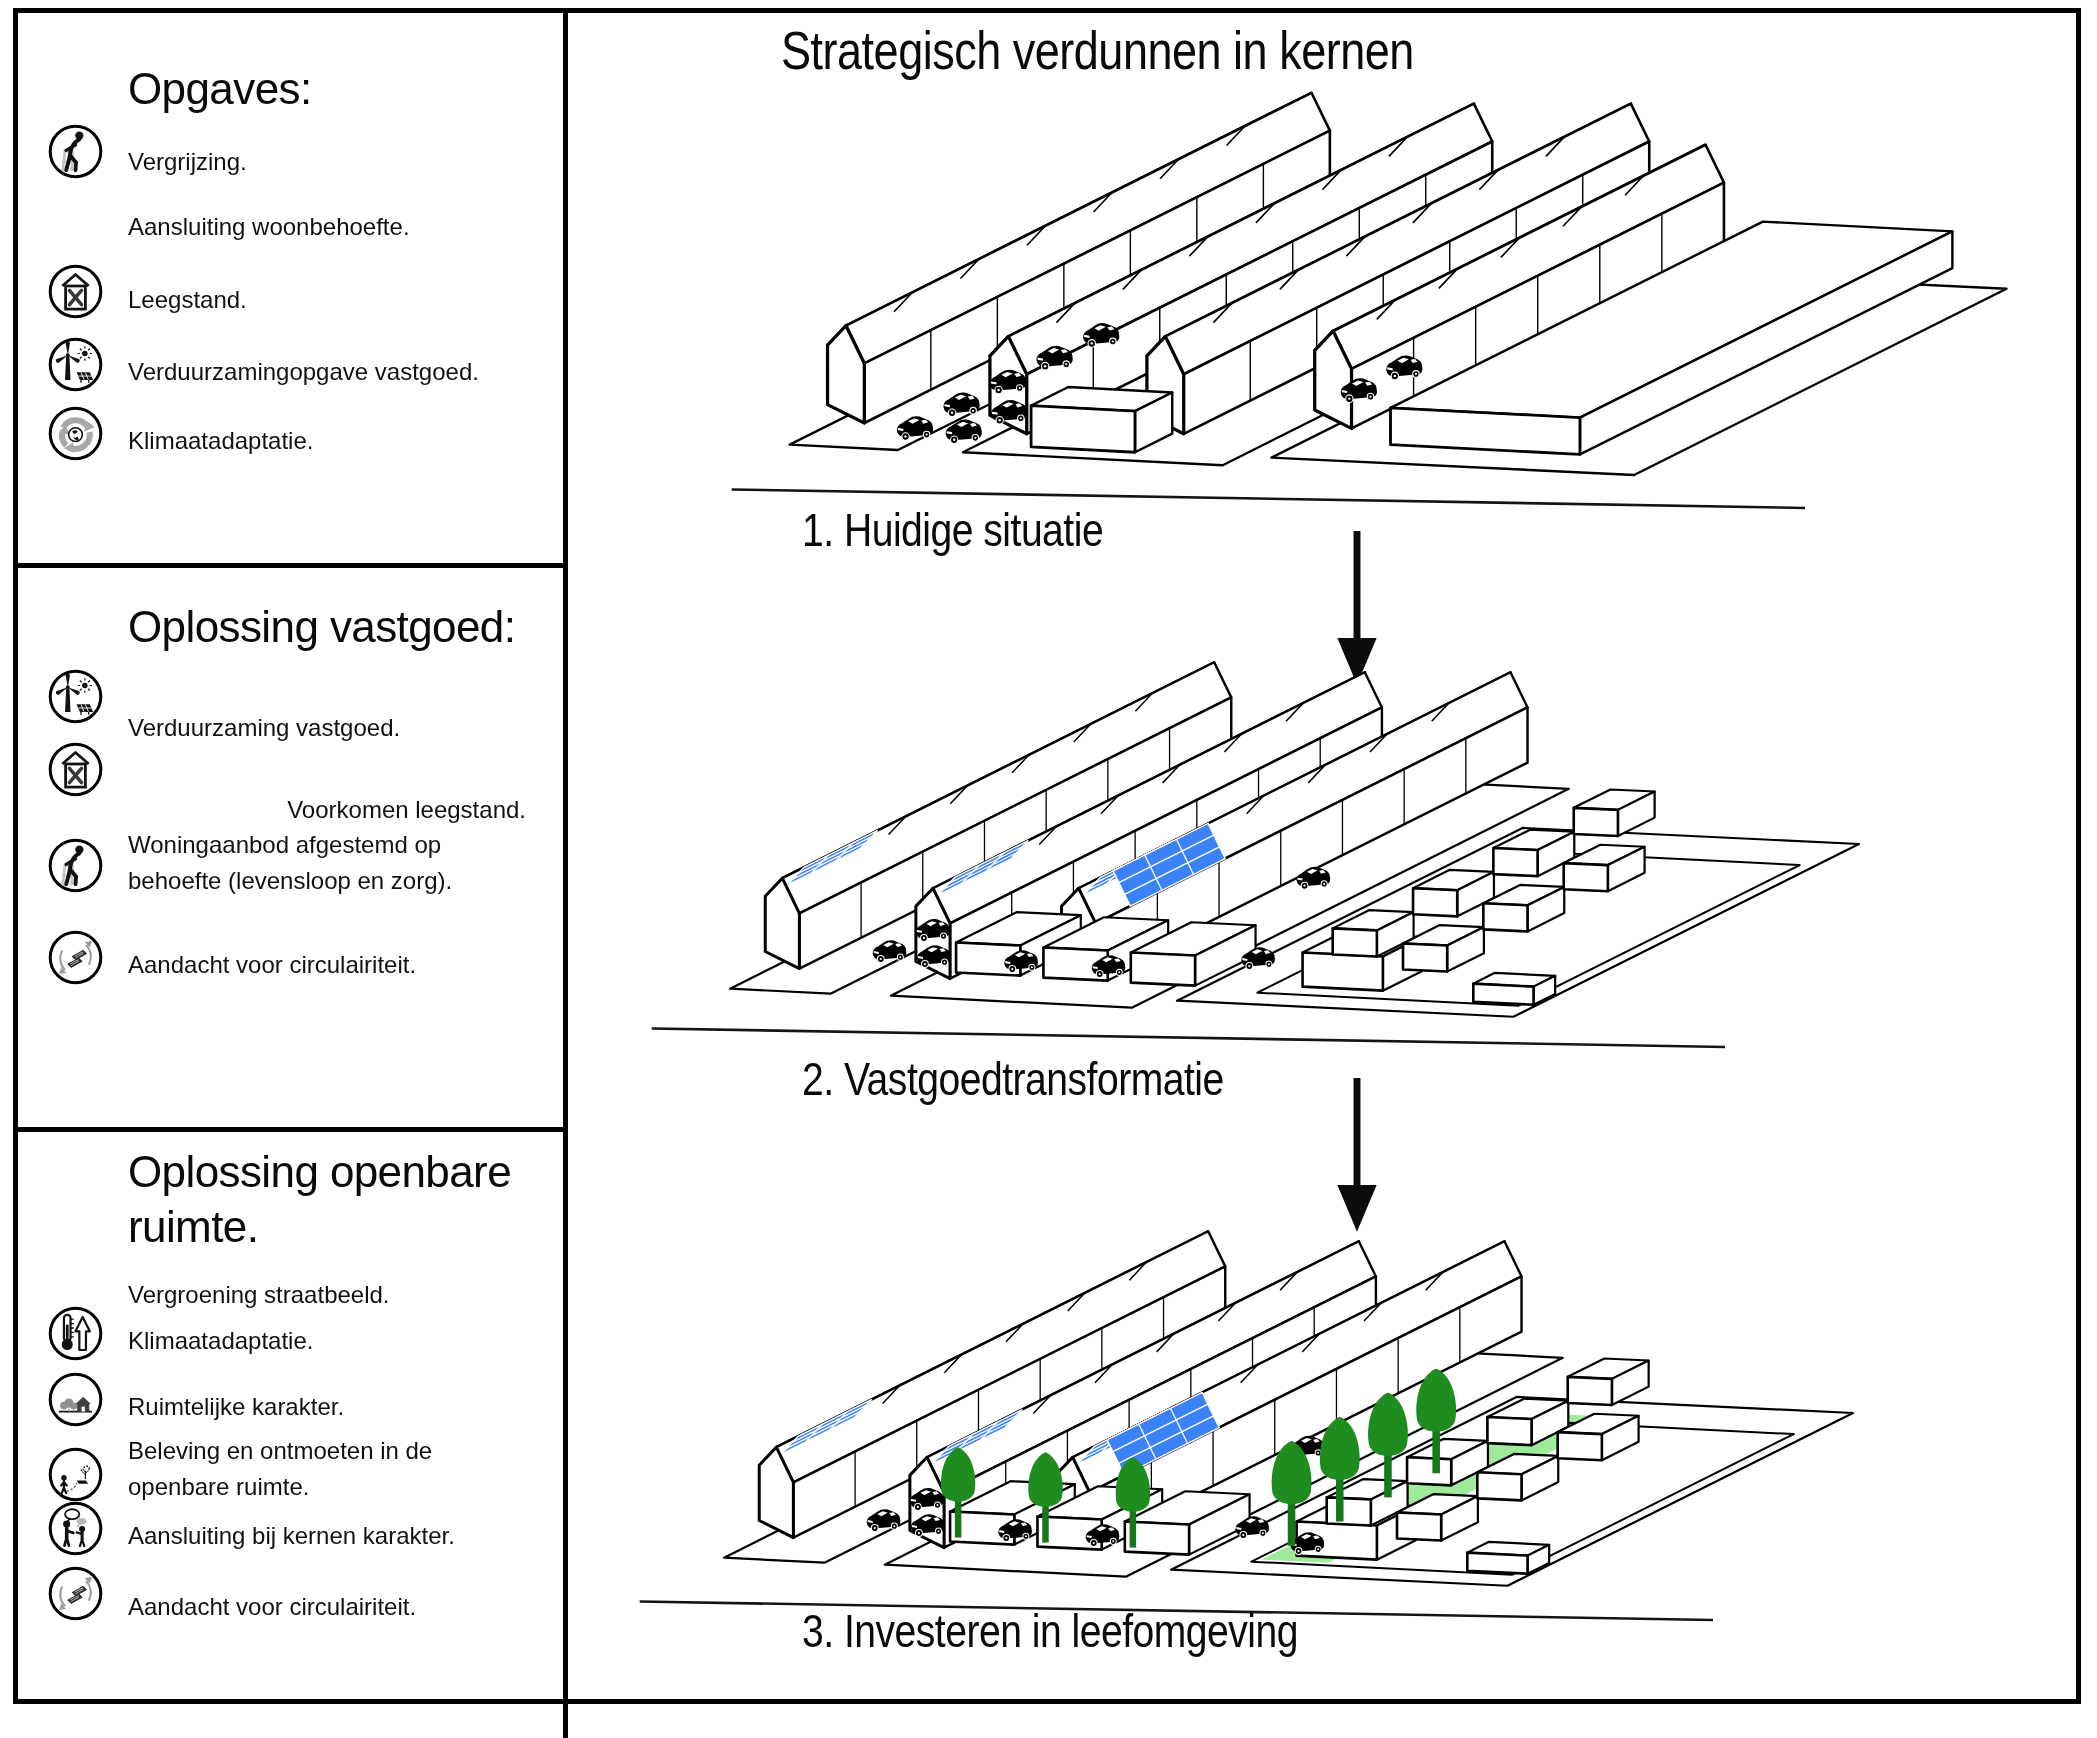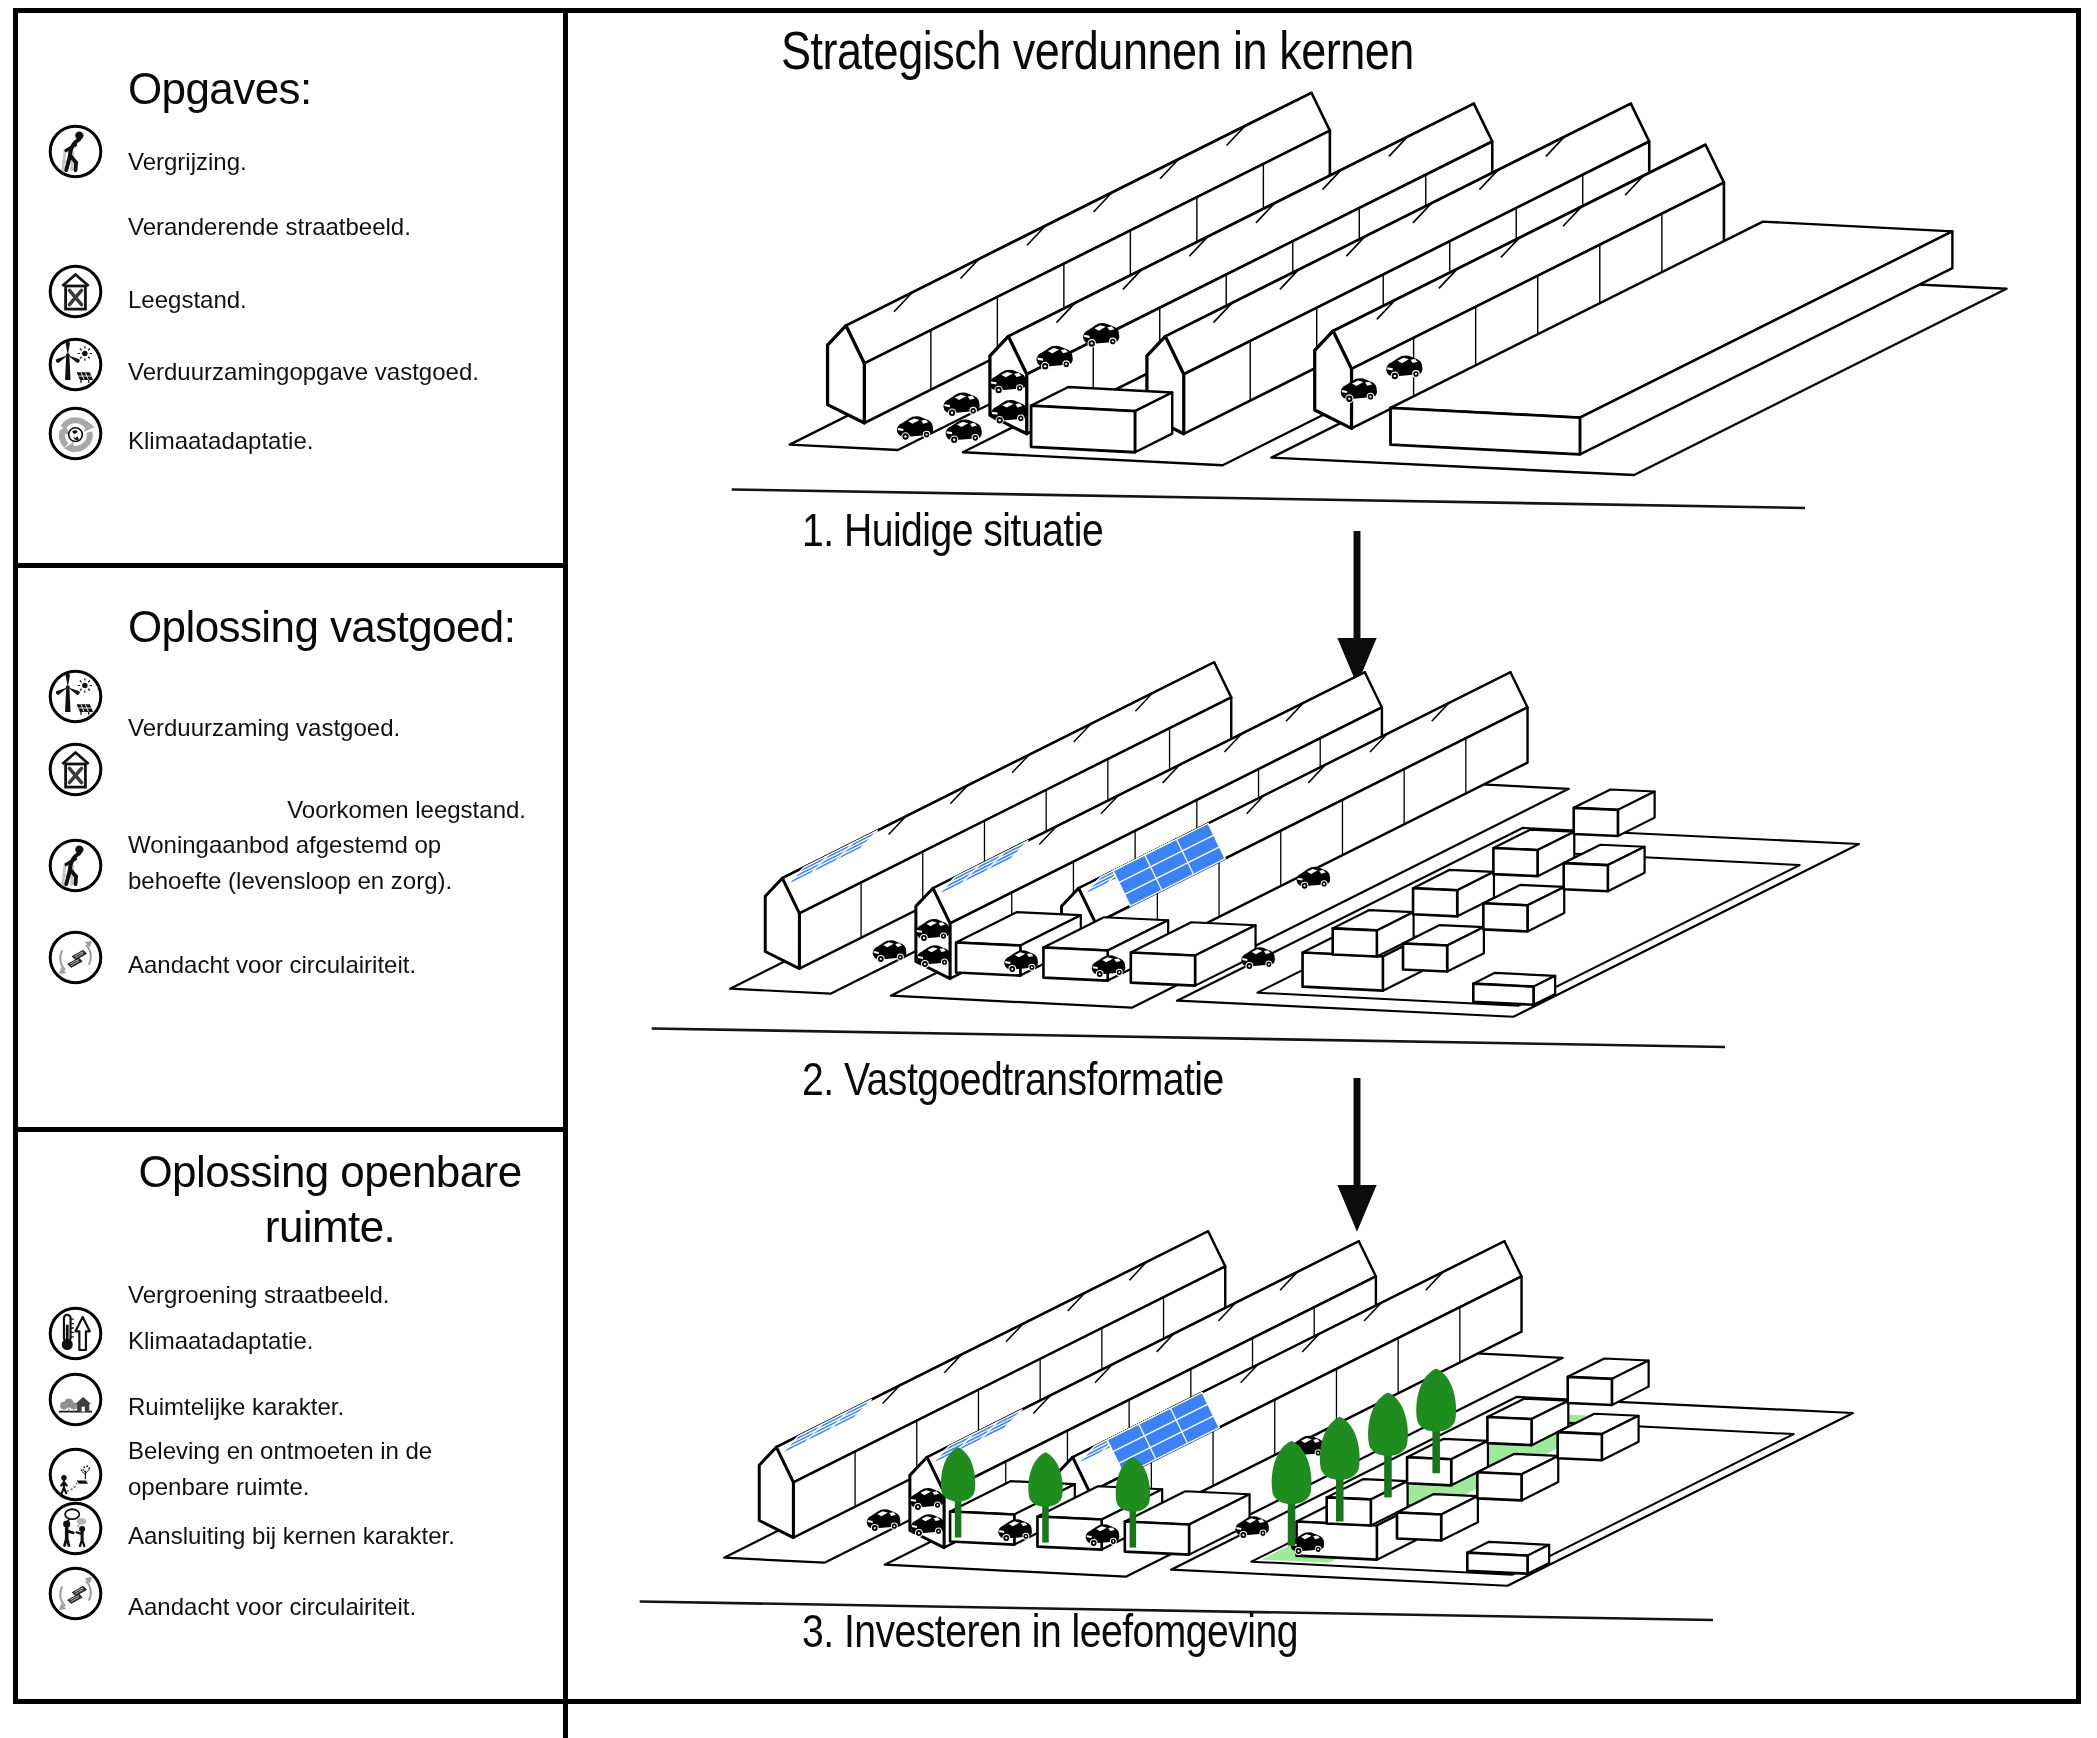--- a/index.html
+++ b/index.html
@@ -165,21 +165,21 @@
 </defs>
 </svg>
 
 <div>
 
   <div class="abs side-heading" style="top:62px;">Opgaves:</div>
   <svg class="abs row-icon" style="top:124px;" viewBox="0 0 96 96" width="55" height="55">
       <use href="#elderly-walker-icon"></use>
     </svg>
   <div class="abs side-label" style="top:144px;">Vergrijzing.</div>
-  <div class="abs side-label" style="top:209px;">Veranderende straatbeeld.</div>
+  <div class="abs side-label" style="top:209px;">Aansluiting woonbehoefte.</div>
   <svg class="abs row-icon" style="top:264px;" viewBox="0 0 96 96" width="55" height="55">
       <use href="#vacant-house-icon"></use>
     </svg>
   <div class="abs side-label" style="top:282px;">Leegstand.</div>
   <svg class="abs row-icon" style="top:337px;" viewBox="0 0 96 96" width="55" height="55">
       <use href="#wind-solar-icon"></use>
     </svg>
   <div class="abs side-label" style="top:354px;">Verduurzamingopgave vastgoed.</div>
   <svg class="abs row-icon" style="top:406px;" viewBox="0 0 96 96" width="55" height="55">
       <use href="#recycle-globe-icon"></use>
@@ -197,21 +197,21 @@
   <div class="abs side-label" style="top:792px;text-align:right;">Voorkomen leegstand.</div>
   <svg class="abs row-icon" style="top:838px;" viewBox="0 0 96 96" width="55" height="55">
       <use href="#elderly-walker-icon"></use>
     </svg>
   <div class="abs side-label" style="top:827px;width:381px;">Woningaanbod afgestemd op behoefte (levensloop en zorg).</div>
   <svg class="abs row-icon" style="top:930px;" viewBox="0 0 96 96" width="55" height="55">
       <use href="#circular-materials-icon"></use>
     </svg>
   <div class="abs side-label" style="top:947px;">Aandacht voor circulairiteit.</div>
 
-  <div class="abs side-heading" style="top:1144px;width:404px;line-height:55px;text-align:center;">Oplossing openbare ruimte.</div>
+  <div class="abs side-heading" style="top:1144px;width:404px;line-height:55px;">Oplossing openbare ruimte.</div>
   <div class="abs side-label" style="top:1277px;">Vergroening straatbeeld.</div>
   <svg class="abs row-icon" style="top:1306px;" viewBox="0 0 96 96" width="55" height="55">
       <use href="#thermometer-icon"></use>
     </svg>
   <div class="abs side-label" style="top:1323px;">Klimaatadaptatie.</div>
   <svg class="abs row-icon" style="top:1372px;" viewBox="0 0 96 96" width="55" height="55">
       <use href="#landscape-icon"></use>
     </svg>
   <div class="abs side-label" style="top:1389px;">Ruimtelijke karakter.</div>
   <svg class="abs row-icon" style="top:1447px;" viewBox="0 0 96 96" width="55" height="55">

